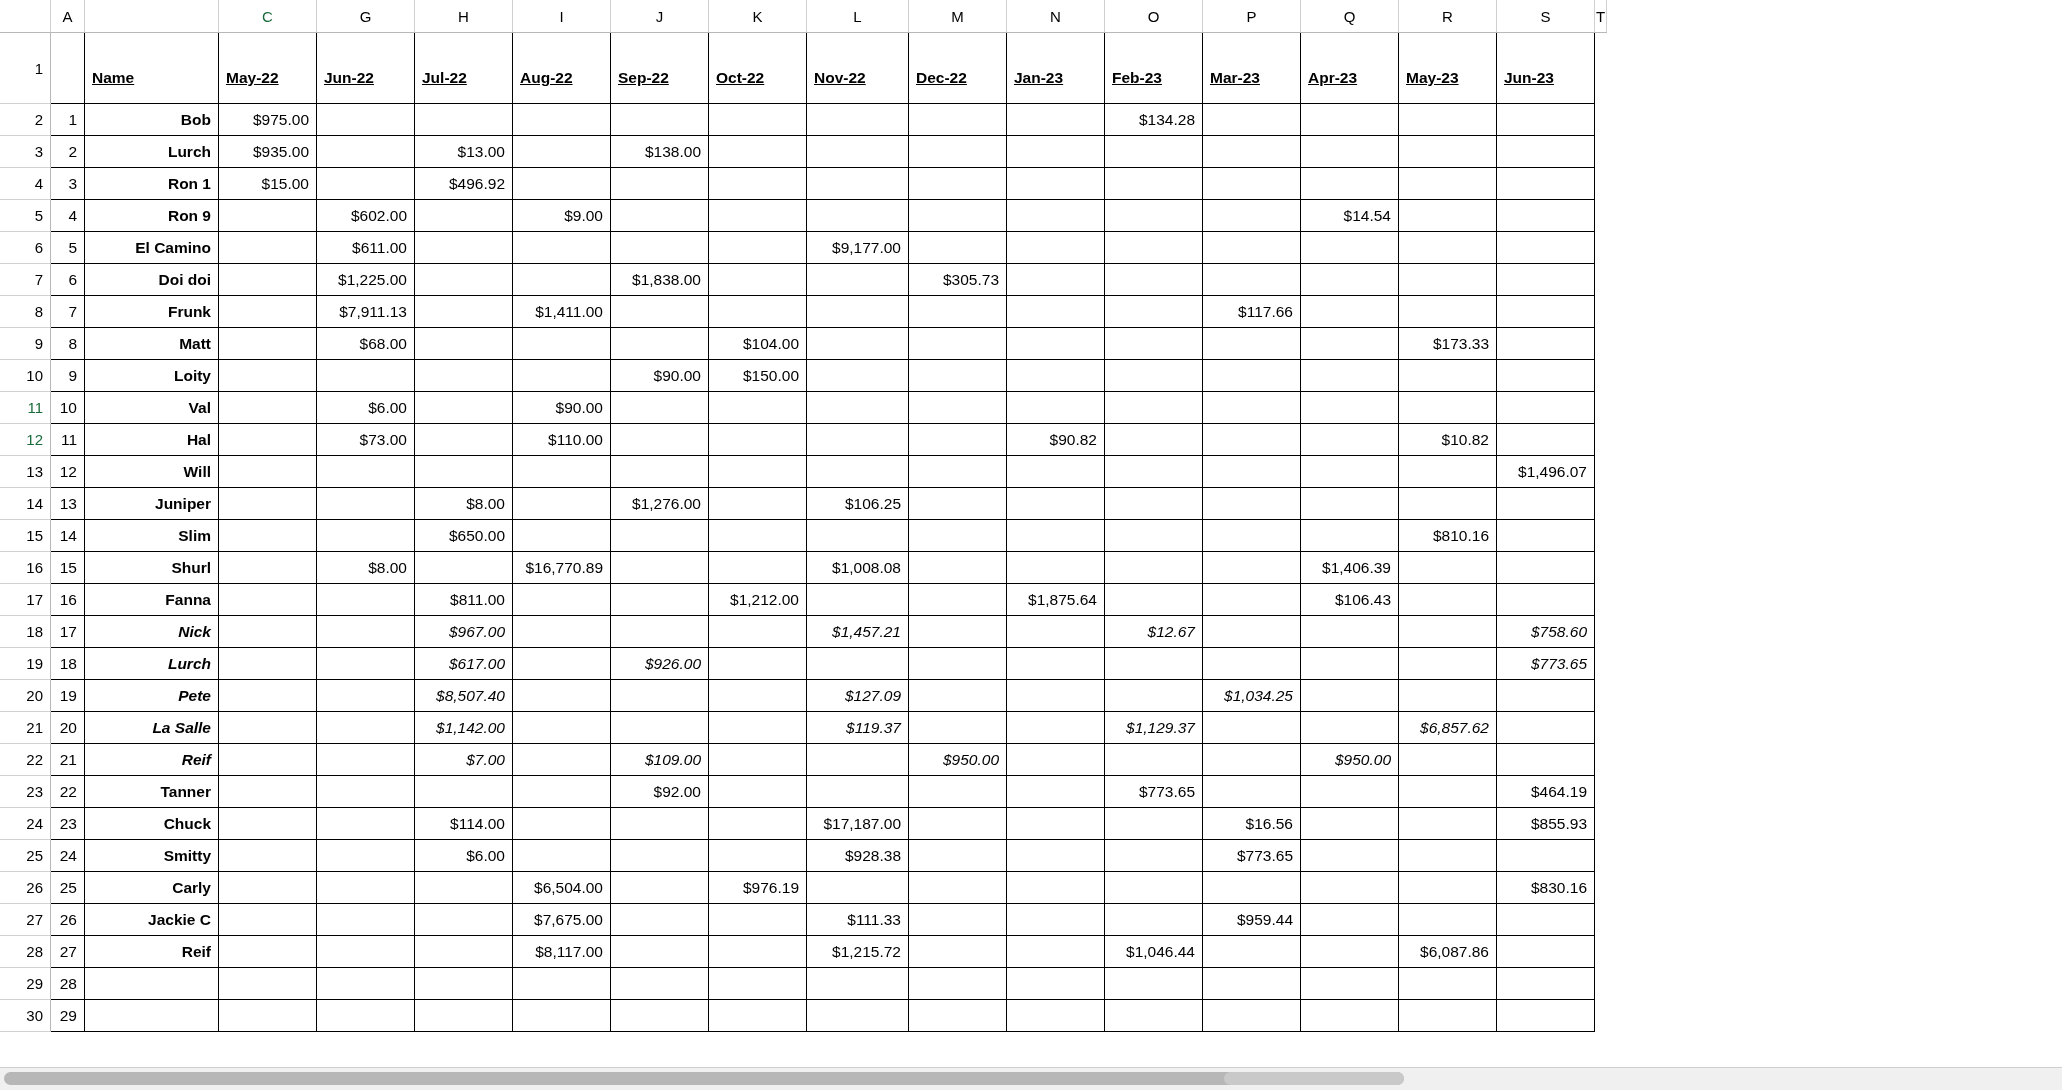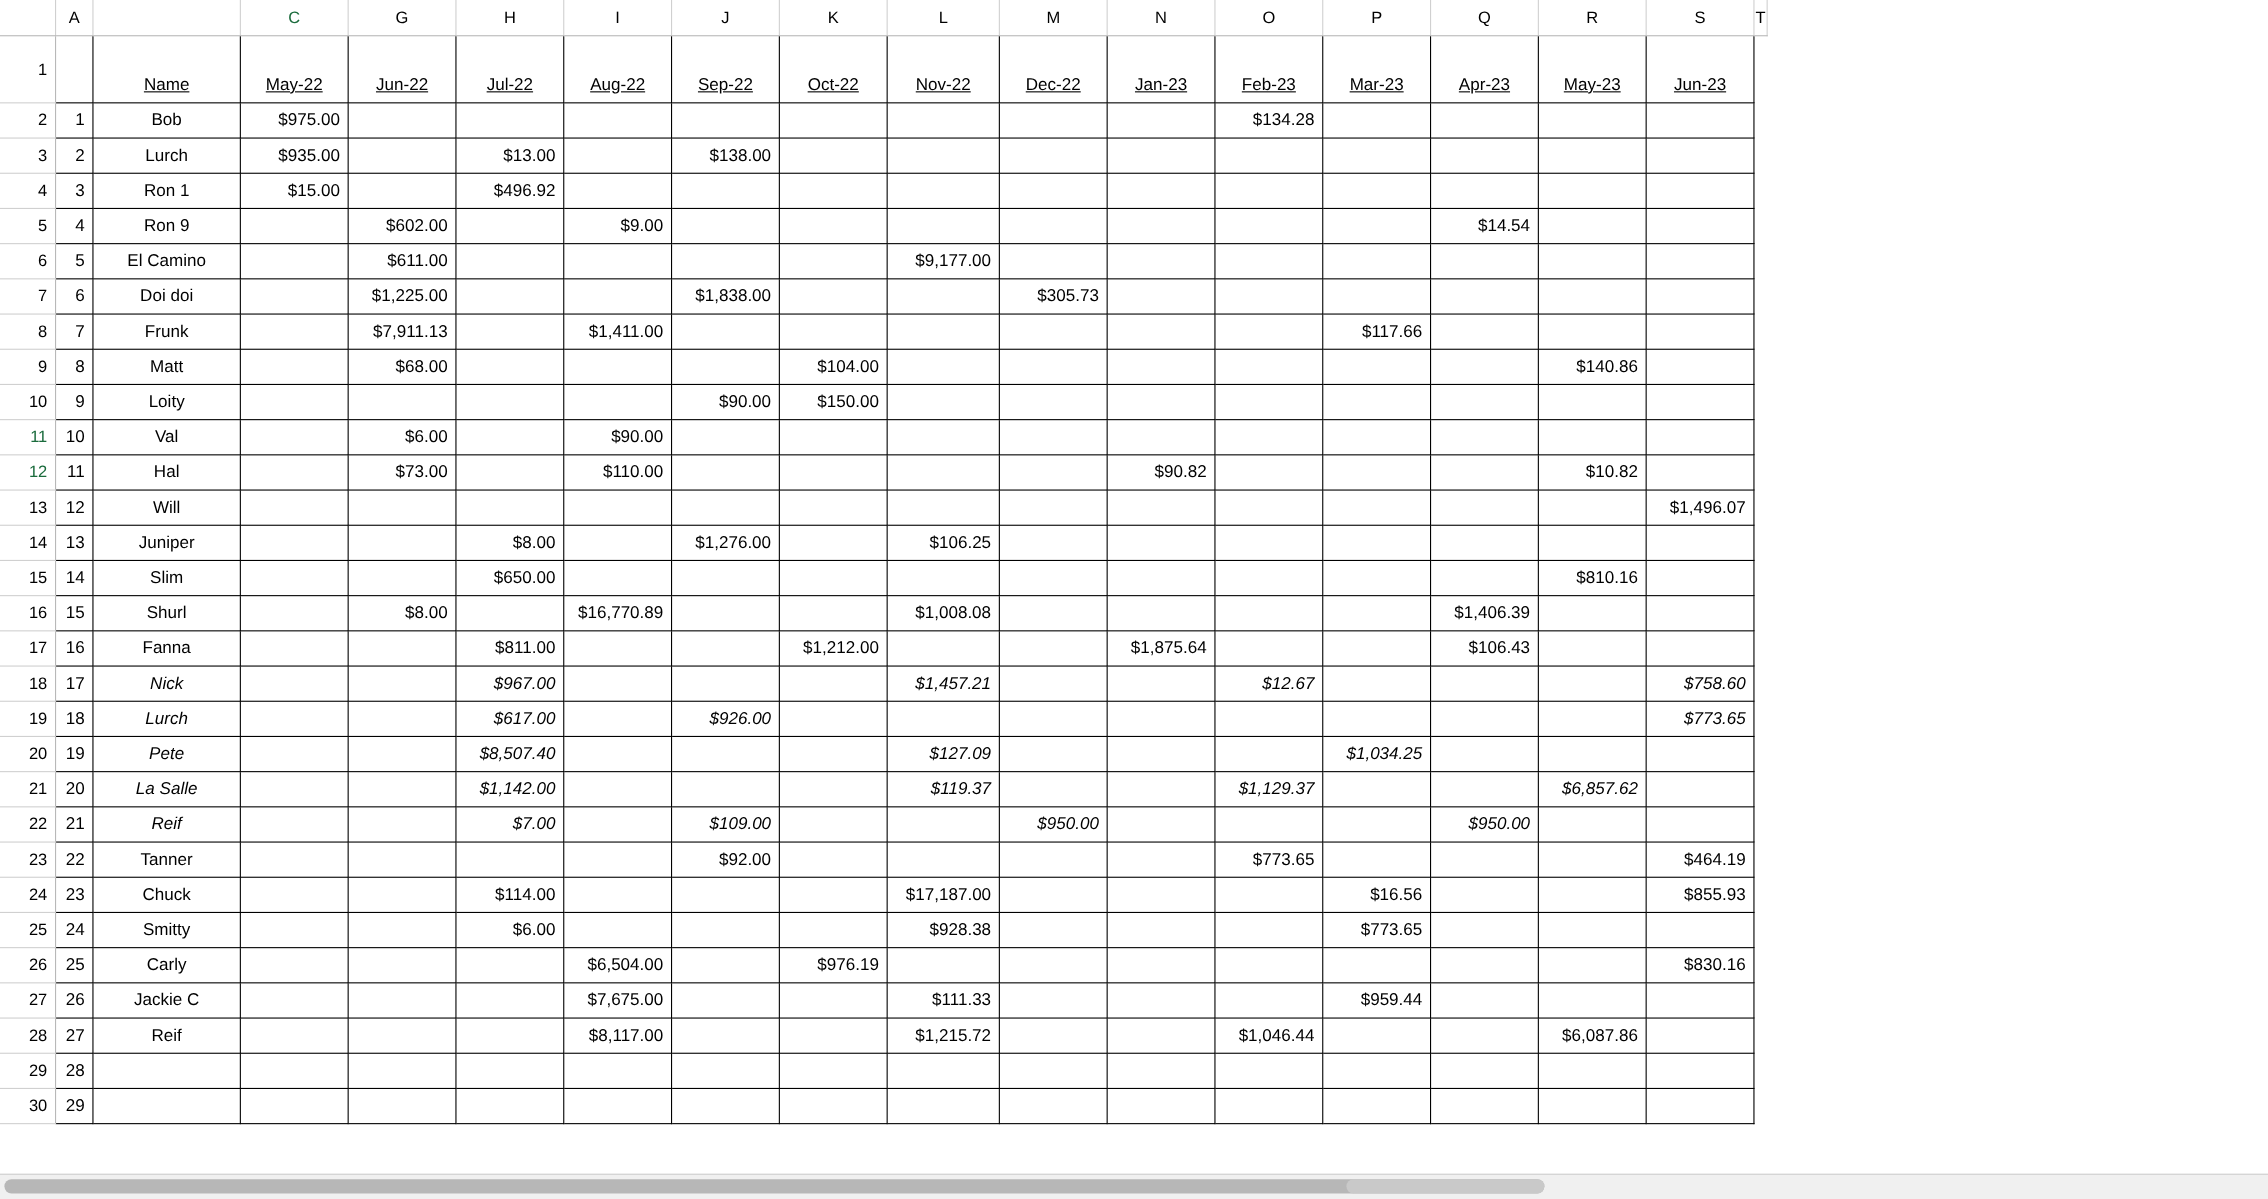--- a/index.html
+++ b/index.html
@@ -38,27 +38,26 @@
     border:1px solid #000;
     height:31px;
     padding:0 7px;
     vertical-align:middle;
     white-space:nowrap;
     overflow:hidden;
     background:#fff;
   }
   td.num{text-align:right;}
   td.idx{text-align:right;}
-  td.name{text-align:center;}
+  td.name{text-align:right;font-weight:bold;}
   td.hdr{
-    text-align:center;
-    font-weight:normal;
+    font-weight:bold;
     height:54px;
     vertical-align:bottom;
-    padding-bottom:6px;
+    padding-bottom:16px;
   }
   td.hdr span{text-decoration:underline;}
   .ital{font-style:italic;}
 
   
   col.cA{width:42px;}
   col.cB{width:34px;}
   col.cC{width:134px;}
   col.money{width:98px;}
   col.wideM{width:102px;}
@@ -287,21 +286,21 @@
           <td class="cell num"></td>
           <td class="cell num"></td>
           <td class="cell num"></td>
           <td class="cell num">$104.00</td>
           <td class="cell num"></td>
           <td class="cell num"></td>
           <td class="cell num"></td>
           <td class="cell num"></td>
           <td class="cell num"></td>
           <td class="cell num"></td>
-          <td class="cell num">$140.86</td>
+          <td class="cell num">$173.33</td>
           <td class="cell num"></td>
         </tr>
         <tr>
           <td class="rowhdr">10</td>
           <td class="cell idx">9</td>
           <td class="cell name">Loity</td>
           <td class="cell num"></td>
           <td class="cell num"></td>
           <td class="cell num"></td>
           <td class="cell num"></td>

